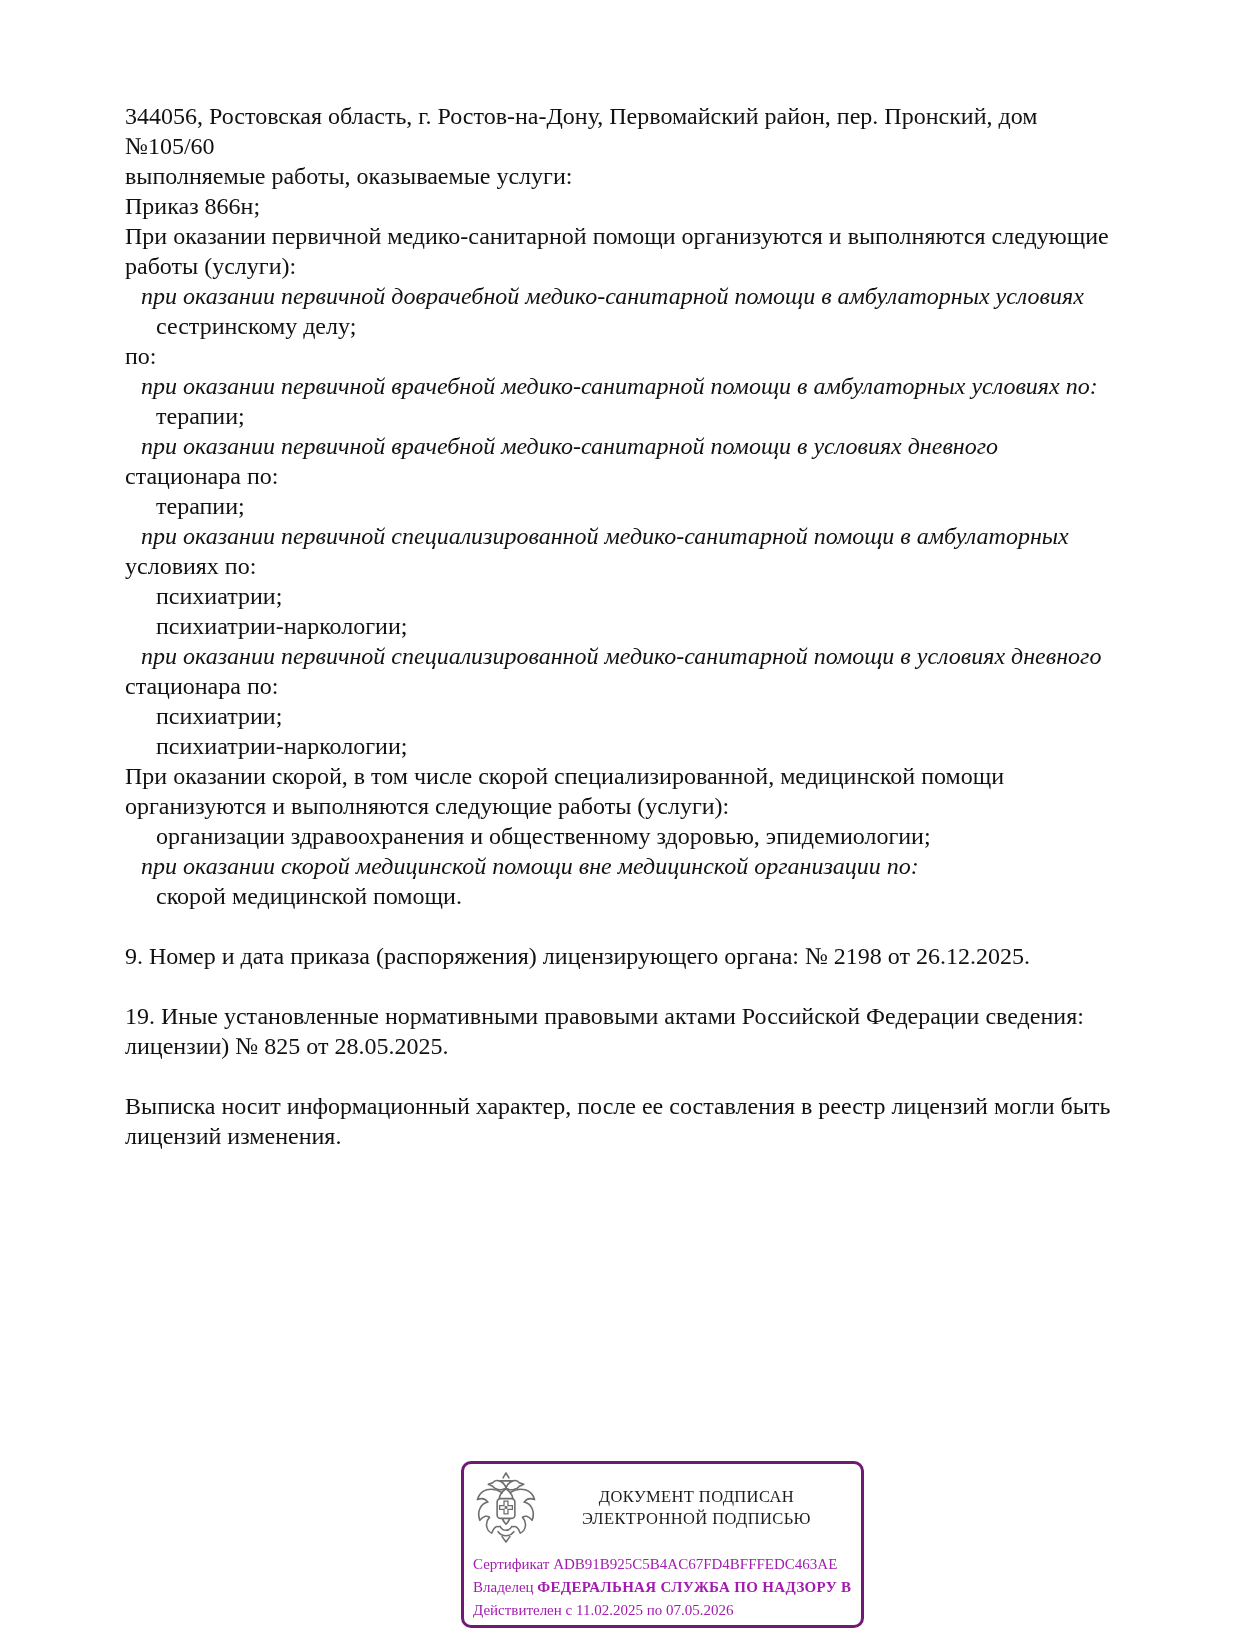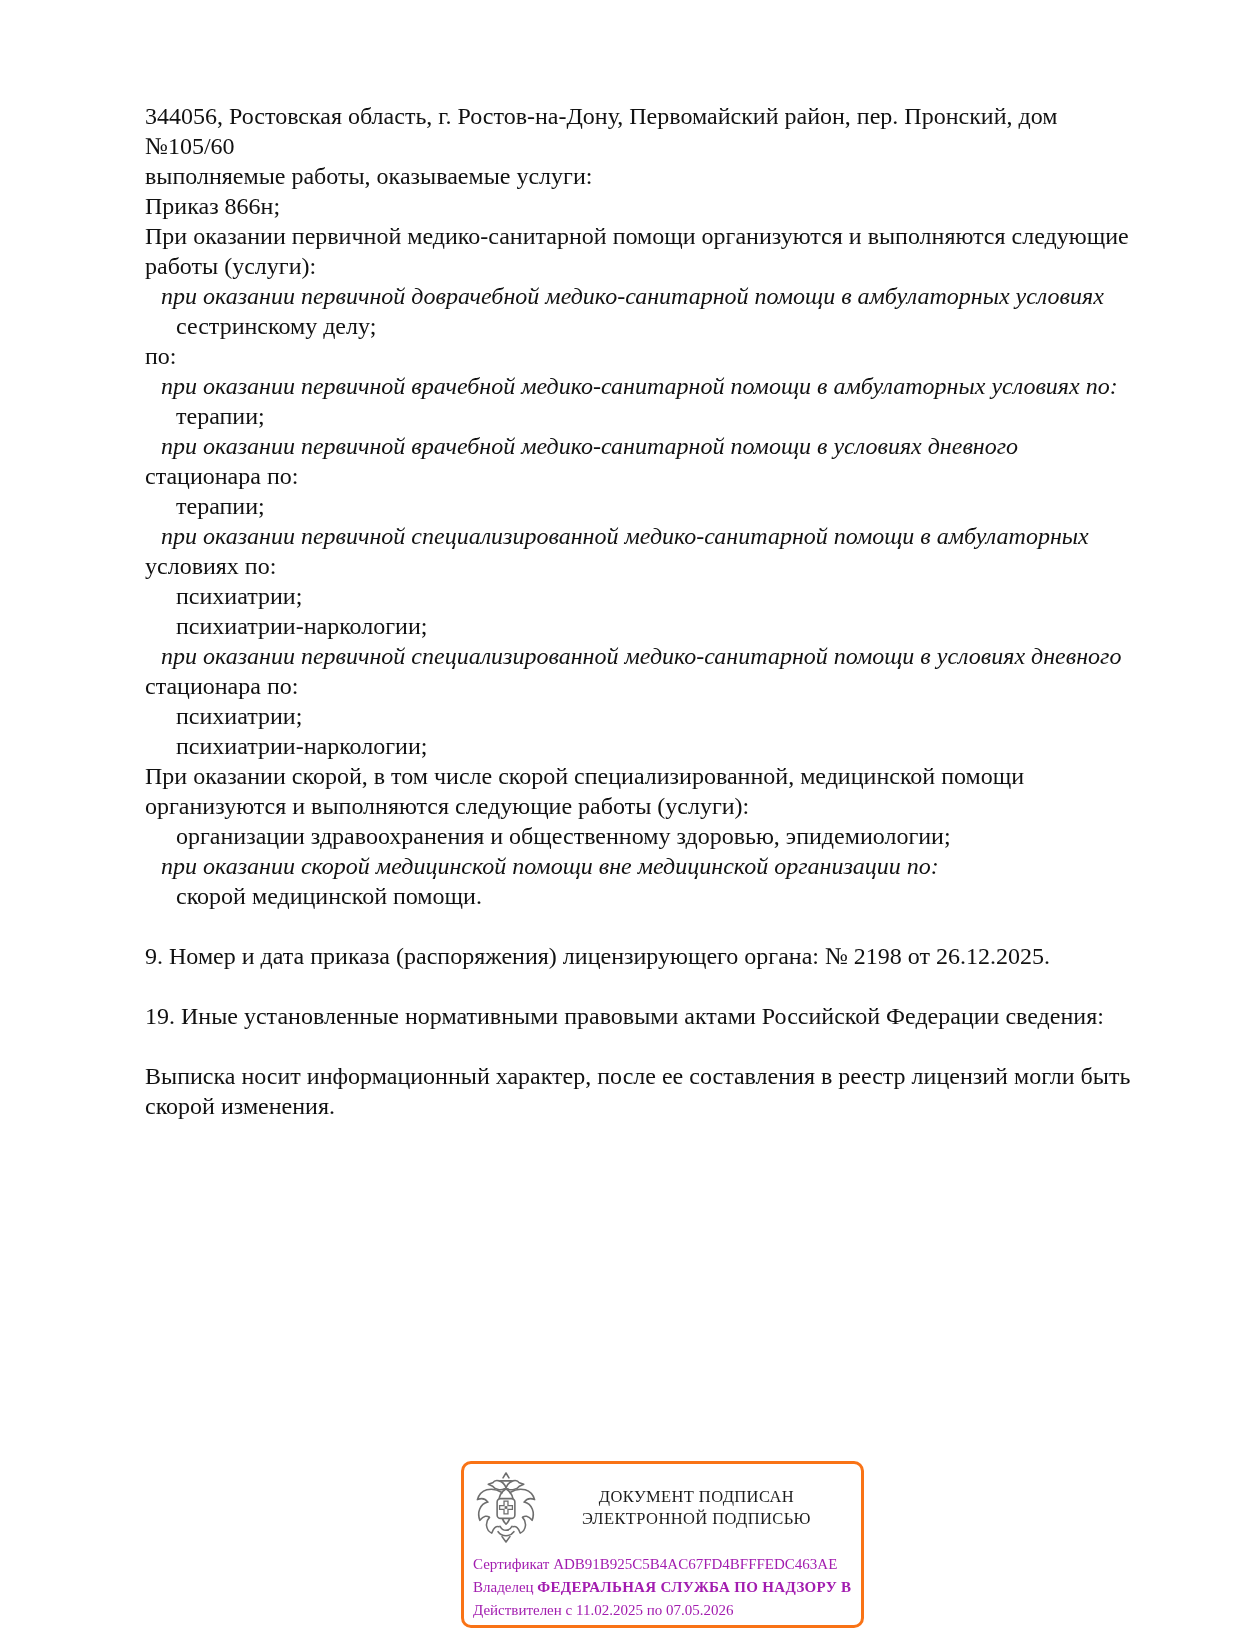--- a/index.html
+++ b/index.html
@@ -6,40 +6,40 @@
   body{
     width:1240px;height:1650px;
     background:#ffffff;
     position:relative;
     font-family:"Liberation Serif","DejaVu Serif",serif;
     color:#111111;
     overflow:hidden;
   }
   .doc{
     position:absolute;
-    left:145px;
+    left:125px;
     top:101px;
     width:1030px;
   }
   .line{
     font-size:24px;
     line-height:30px;
     min-height:30px;
     white-space:nowrap;
   }
   .ind1{padding-left:16px;font-style:italic;}
   .ind2{padding-left:31px;}
 
   
   .stamp{
     position:absolute;
     left:461px;top:1461px;
     width:403px;height:167px;
     box-sizing:border-box;
-    border:3px solid #f97316;
+    border:3px solid #701a75;
     border-radius:10px;
     background:#ffffff;
   }
   .stamp-top{
     display:flex;
     align-items:center;
     padding:7px 6px 0 10px;
   }
   .emblem{width:64px;height:73px;flex:0 0 auto;}
   .stamp-title{
@@ -88,23 +88,24 @@
   <div class="line ind2">психиатрии-наркологии;</div>
   <div class="line">При оказании скорой, в том числе скорой специализированной, медицинской помощи</div>
   <div class="line">организуются и выполняются следующие работы (услуги):</div>
   <div class="line ind2">организации здравоохранения и общественному здоровью, эпидемиологии;</div>
   <div class="line ind1">при оказании скорой медицинской помощи вне медицинской организации по:</div>
   <div class="line ind2">скорой медицинской помощи.</div>
   <div class="line blank"></div>
   <div class="line">9. Номер и дата приказа (распоряжения) лицензирующего органа: № 2198 от 26.12.2025.</div>
   <div class="line blank"></div>
   <div class="line">19. Иные установленные нормативными правовыми актами Российской Федерации сведения:</div>
+  <div class="line">лицензии) № 825 от 28.05.2025.</div>
   <div class="line blank"></div>
   <div class="line">Выписка носит информационный характер, после ее составления в реестр лицензий могли быть</div>
-  <div class="line">скорой изменения.</div>
+  <div class="line">лицензий изменения.</div>
 </div>
 
 <div class="stamp">
   <div class="stamp-top">
     <svg class="emblem" viewBox="0 0 64 74" xmlns="http://www.w3.org/2000/svg" aria-hidden="true">
       <g stroke="#6e6e6e" fill="none" stroke-width="1.6" stroke-linecap="round" stroke-linejoin="round">
 
         <path d="M29 7 L32 2 L35 7 M26.5 10 h11"></path>
 
         <path d="M32 17 C29 9 21 8 18.5 12 L14 13.5 L18.5 15.5 C21 19 27 20 30.5 18"></path>

